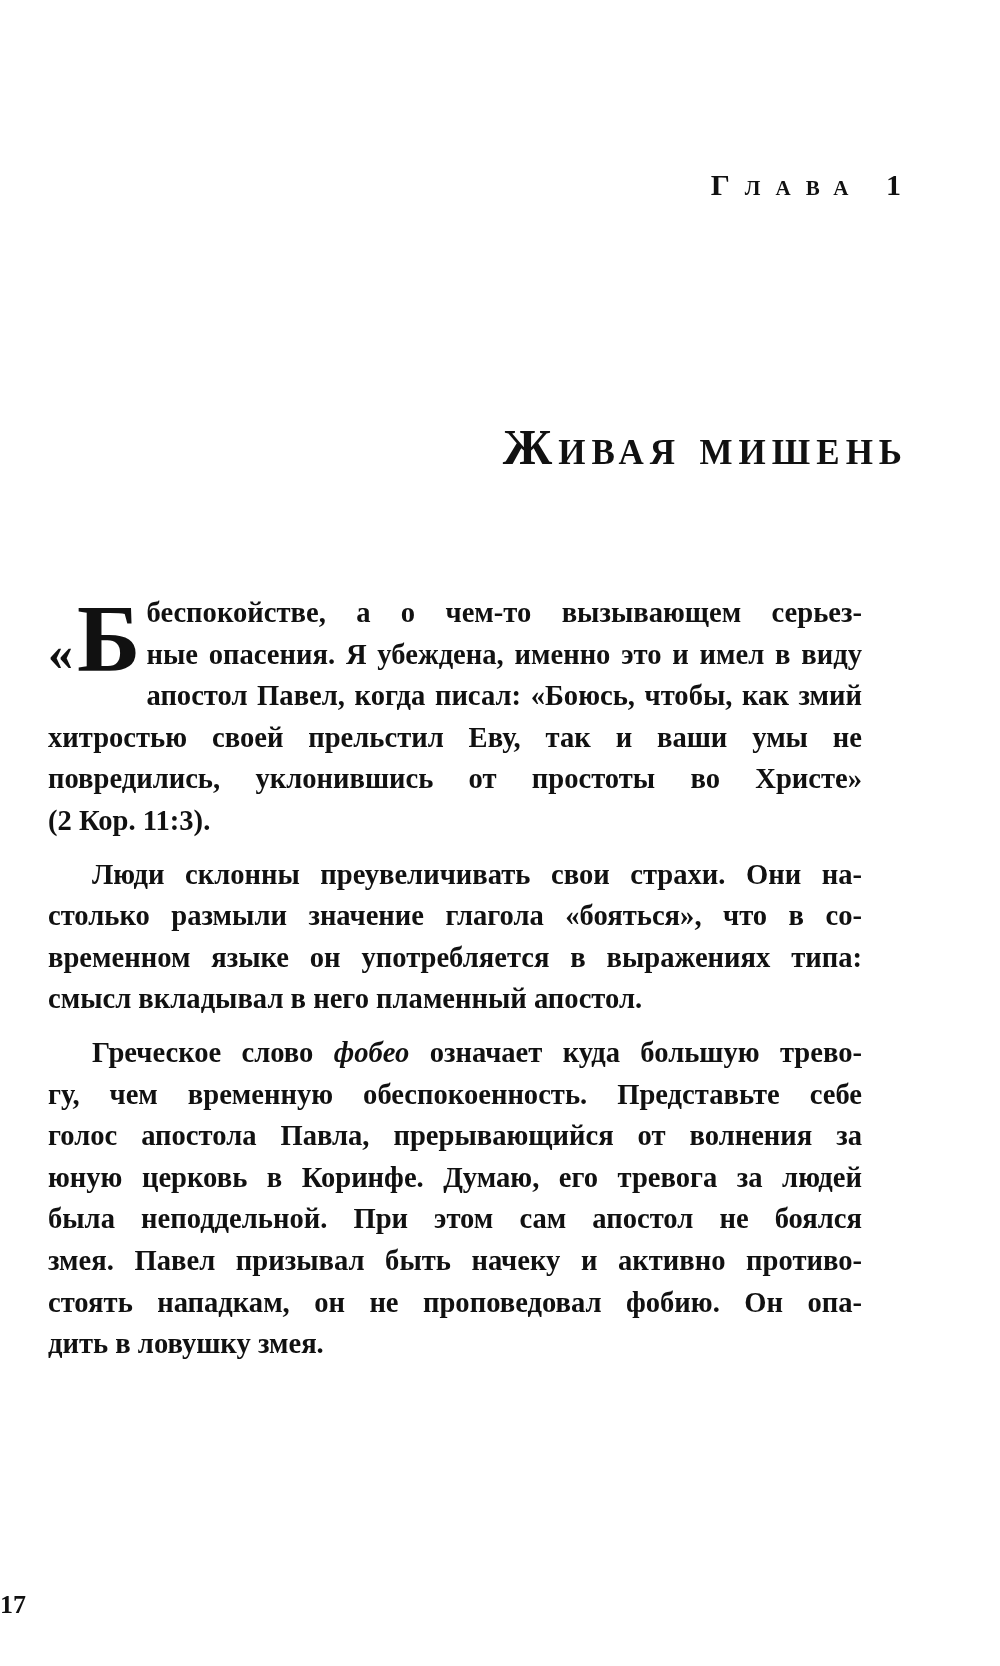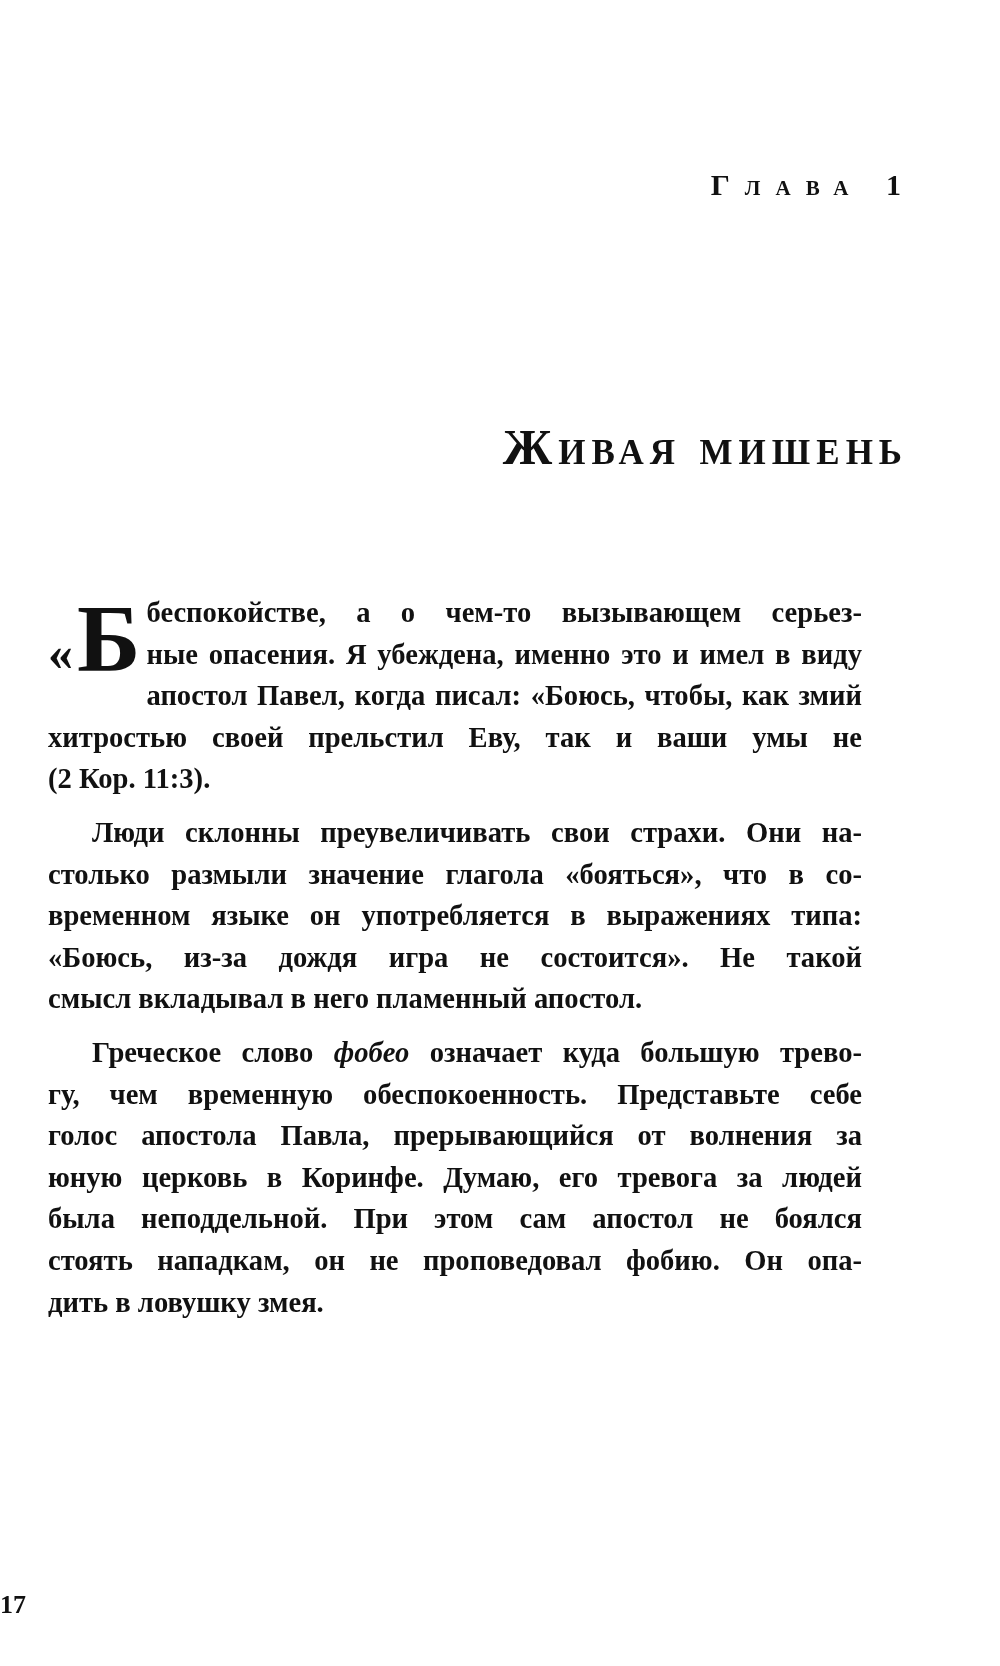--- a/index.html
+++ b/index.html
@@ -34,37 +34,38 @@
 
     <p>
       <span class="drop">
         <span class="quote">«</span>
         <span class="cap">Б</span>
       </span>
       <span class="line">беспокойстве, а о чем-то вызывающем серьез-</span>
       <span class="line">ные опасения. Я убеждена, именно это и имел в виду</span>
       <span class="line">апостол Павел, когда писал: «Боюсь, чтобы, как змий</span>
       <span class="line">хитростью своей прельстил Еву, так и ваши умы не</span>
+      <span class="line">повредились, уклонившись от простоты во Христе»</span>
       <span class="line last">(2 Кор. 11:3).</span>
     </p>
 
     <p>
       <span class="line" style="padding-left:44px">Люди склонны преувеличивать свои страхи. Они на-</span>
       <span class="line">столько размыли значение глагола «бояться», что в со-</span>
       <span class="line">временном языке он употребляется в выражениях типа:</span>
-      <span class="line">«Боюсь, из-за дождя игра не состоится». Не такой</span>
       <span class="line last">смысл вкладывал в него пламенный апостол.</span>
     </p>
 
     <p>
       <span class="line" style="padding-left:44px"><span>Греческое слово </span><em>фобео</em><span> означает куда большую трево-</span></span>
       <span class="line">гу, чем временную обеспокоенность. Представьте себе</span>
       <span class="line">голос апостола Павла, прерывающийся от волнения за</span>
       <span class="line">юную церковь в Коринфе. Думаю, его тревога за людей</span>
       <span class="line">была неподдельной. При этом сам апостол не боялся</span>
+      <span class="line">змея. Павел призывал быть начеку и активно противо-</span>
       <span class="line">стоять нападкам, он не проповедовал фобию. Он опа-</span>
       <span class="line last">дить в ловушку змея.</span>
     </p>
 
   </div>
 
   <div class="page-number">17</div>
 </div>
 
 </body></html>

